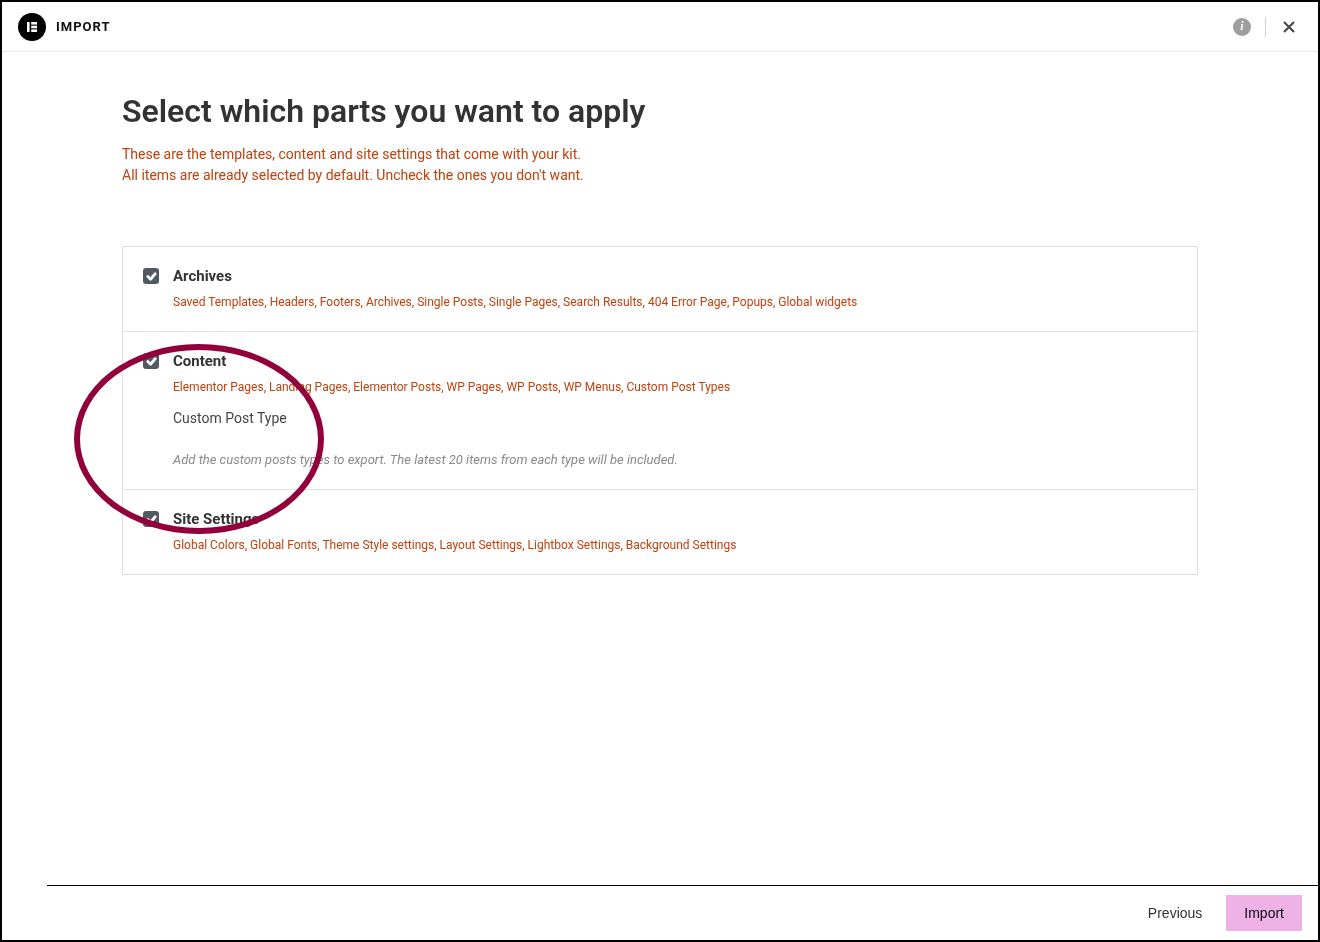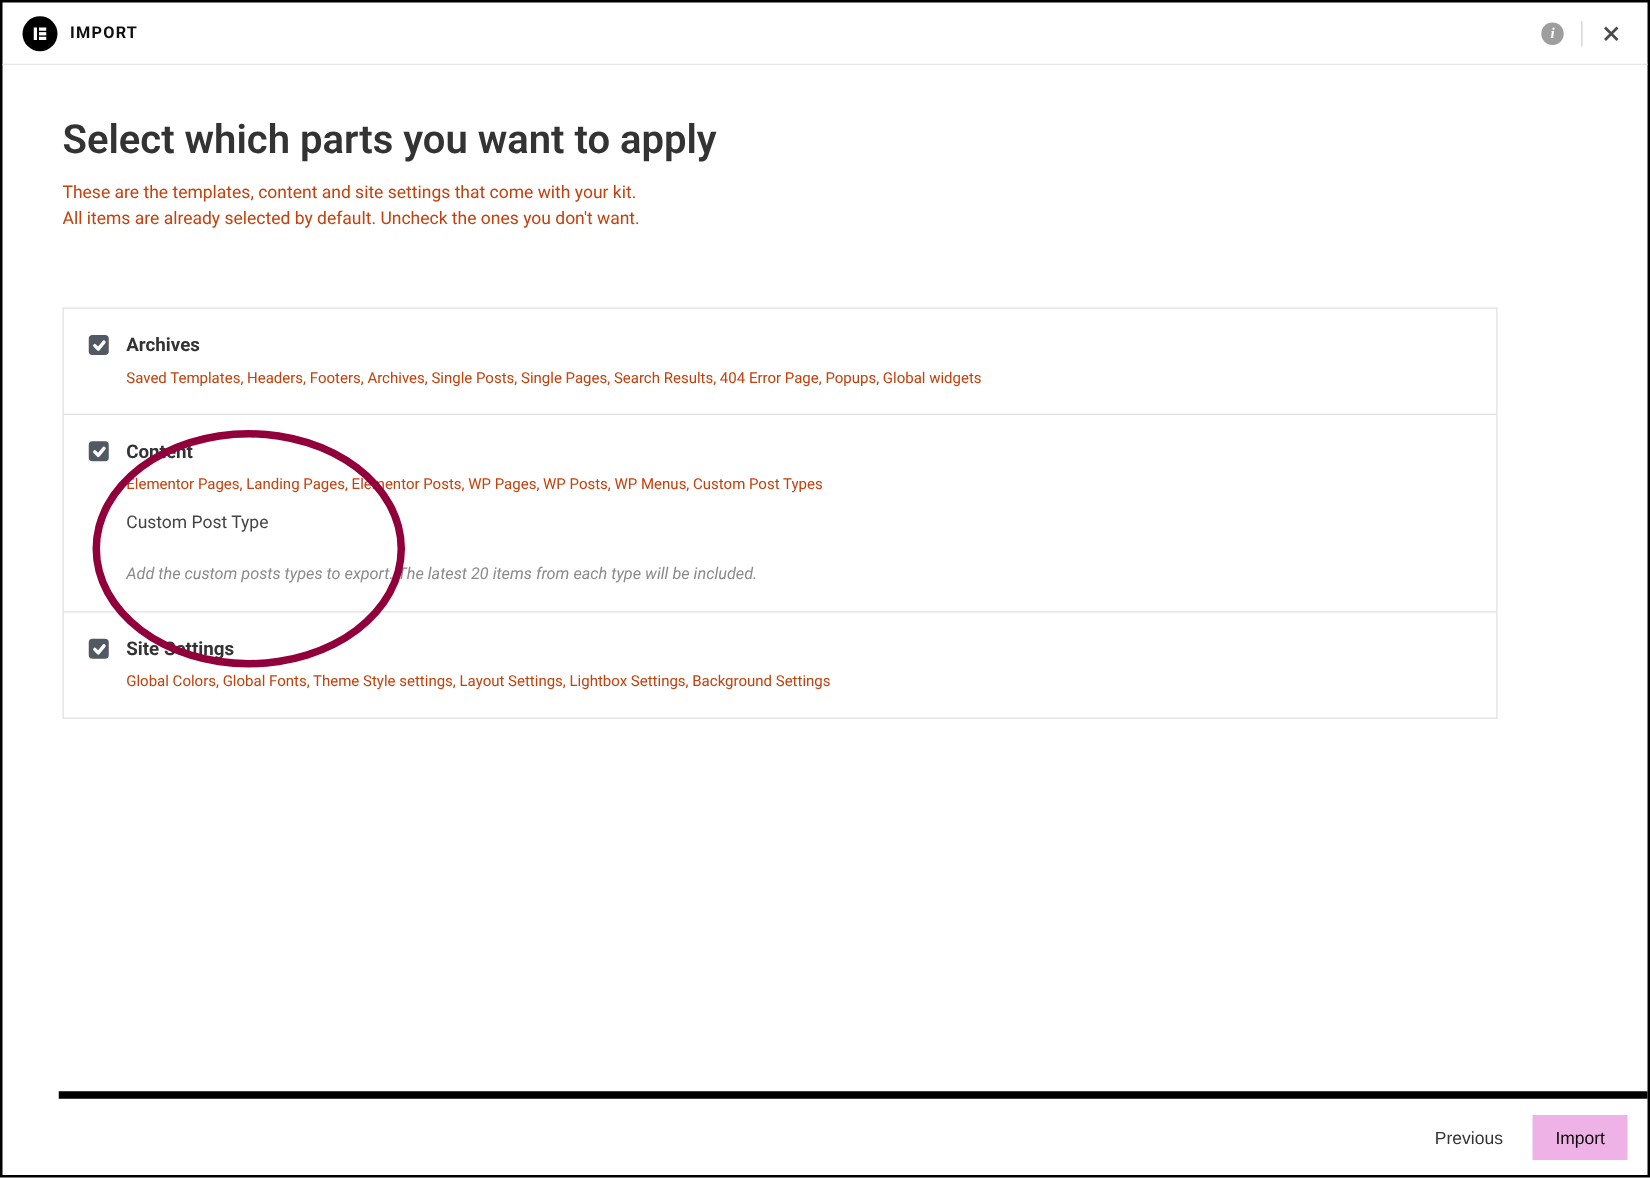--- a/index.html
+++ b/index.html
@@ -52,21 +52,21 @@
       color: #4a4a4a;
     }
     .close-icon svg { width: 16px; height: 16px; stroke: currentColor; stroke-width: 2.2; }
 
     .content-area {
       flex: 1;
       overflow: auto;
       position: relative;
     }
     .inner {
-      padding: 40px 120px 40px 48px;
+      padding: 40px 120px 40px 120px;
     }
     .page-title {
       font-size: 32px;
       font-weight: 600;
       color: #333;
       margin-bottom: 14px;
     }
     .page-desc {
       font-size: 14px;
       color: #c2410c;
@@ -117,22 +117,22 @@
       color: #333;
     }
     .cpt-input::placeholder { color: #777; }
     .hint {
       font-size: 13px; font-style: italic; color: #8a8a8a;
       padding-left: 30px;
       margin-top: 10px;
     }
 
     .footer {
-      height: 67px;
-      border-top: 6px solid #000000;
+      height: 55px;
+      border-top: 1px solid #000000;
       display: flex; align-items: center; justify-content: flex-end;
       padding: 0 16px; gap: 18px; margin-left: 45px;
     }
     .btn-prev {
       background: transparent; border: none;
       font-size: 14px; color: #333; cursor: pointer;
       padding: 8px 6px;
     }
     .btn-import {
       background: #efb2e6;

